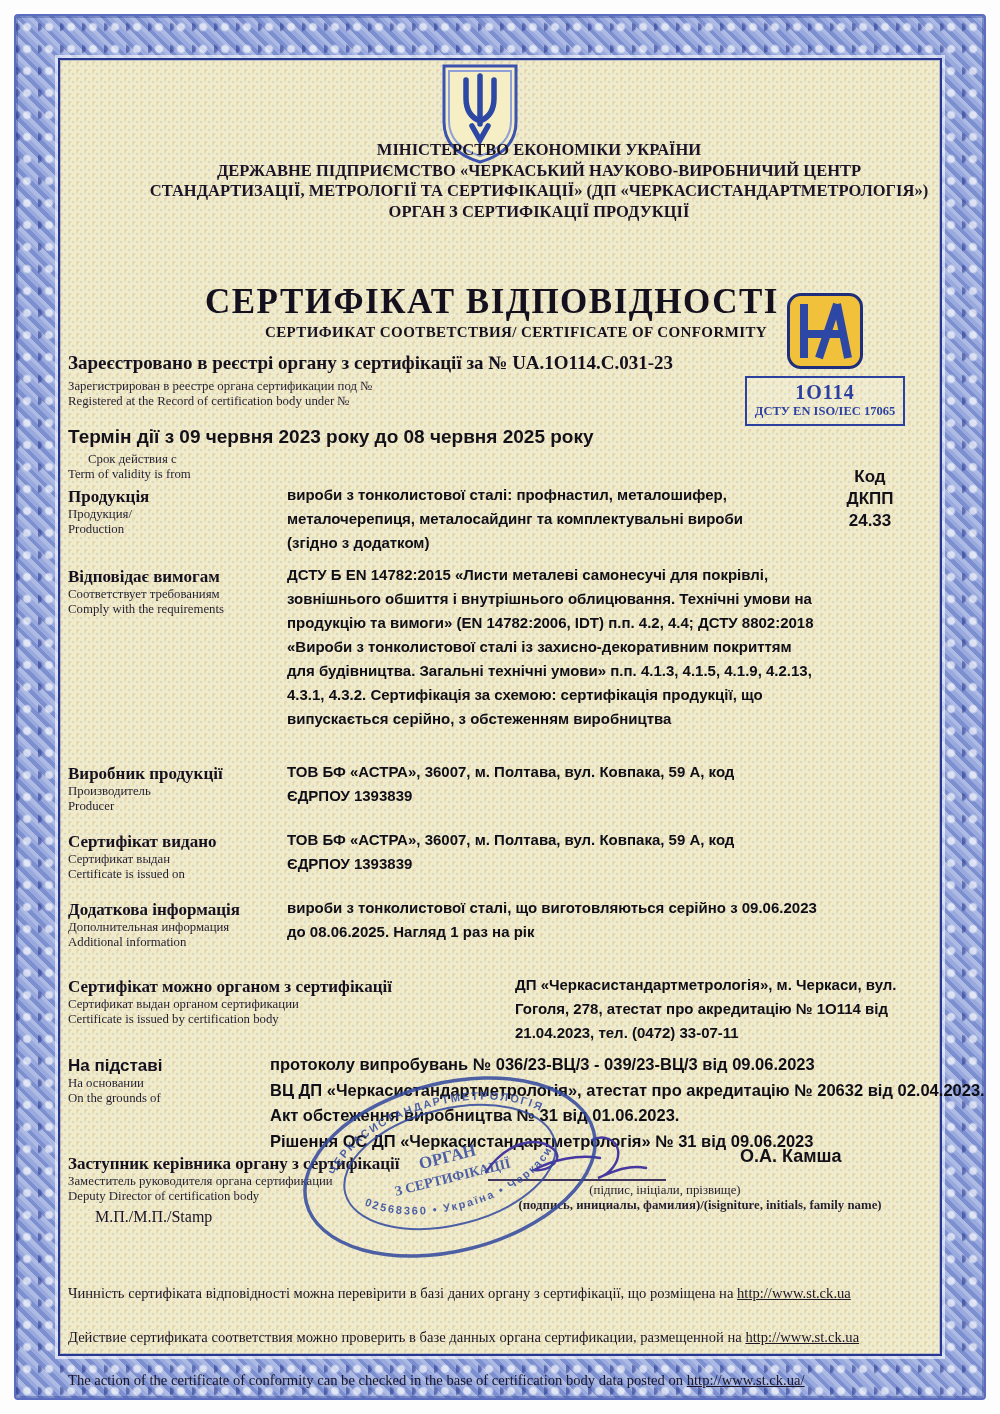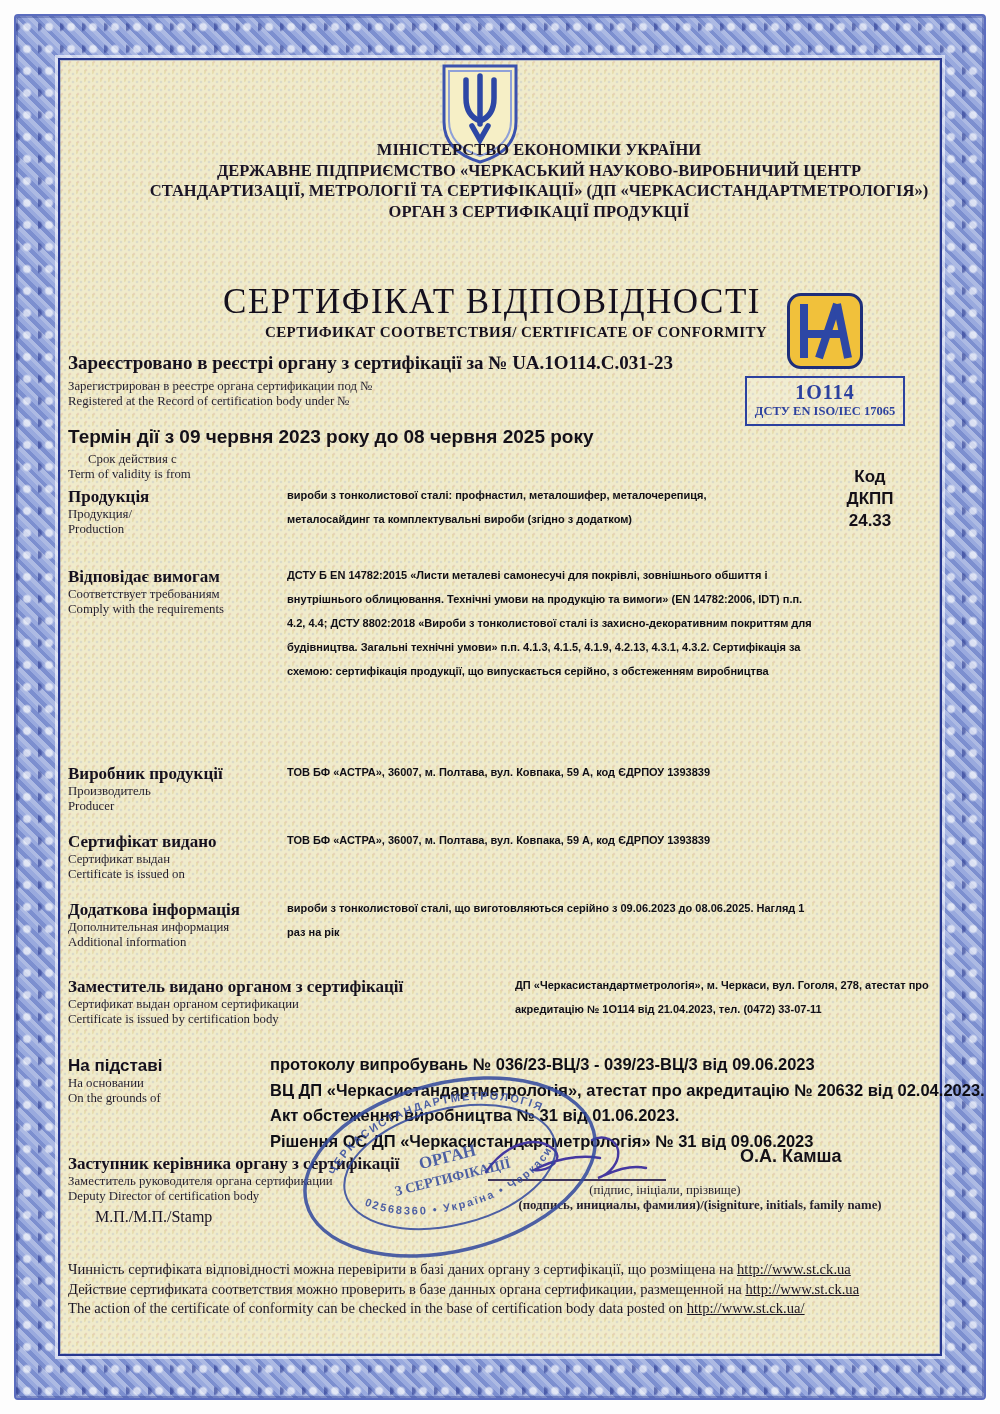--- a/index.html
+++ b/index.html
@@ -19,38 +19,38 @@
     box-shadow:0 0 0 3px rgba(255,255,255,.6), inset 0 0 0 1px rgba(90,110,190,.35);
     background-color:#f0ebcb;
     background-image:
       radial-gradient(circle at 2px 2px, rgba(196,120,130,.20) 1px, transparent 1.7px),
       radial-gradient(circle at 5px 6px, rgba(110,130,200,.16) 1px, transparent 1.7px),
       radial-gradient(circle at 0 4px, rgba(223,210,150,.55) 1.5px, transparent 2.6px);
     background-size:8px 8px,8px 8px,8px 8px;}
   .abs{position:absolute;}
   .center{text-align:center;}
   .hdr-line{font-weight:bold;font-size:16.5px;line-height:20.5px;color:#1a1426;}
-  .title-main{font-weight:normal;font-size:35px;letter-spacing:1.5px;color:#15101e;}
+  .title-main{font-weight:bold;font-size:35px;letter-spacing:1.5px;color:#15101e;}
   .title-sub{font-weight:bold;font-size:15px;letter-spacing:.4px;color:#15101e;}
   .reg-ua{font-weight:bold;font-size:19px;color:#15101e;}
   .small-sub{font-size:12.8px;line-height:15px;color:#241f2e;}
   .sans{font-family:"Liberation Sans","DejaVu Sans",sans-serif;}
   .validity-ua{font-weight:bold;font-size:19px;color:#141018;}
   .lb-ua{font-weight:bold;font-size:17px;color:#15101e;line-height:20px;}
-  .val{font-weight:bold;font-size:11px;line-height:24px;color:#0f0e16;}
+  .val{font-weight:bold;font-size:15px;line-height:24px;color:#0f0e16;}
   .gline{font-weight:bold;font-size:16.5px;line-height:25.5px;color:#0f0e16;white-space:nowrap;}
   .code-box{font-weight:bold;font-size:17px;line-height:22px;color:#141018;text-align:center;}
   .accr-box{border:2px solid #2c419f;color:#2c419f;text-align:center;background:rgba(255,255,255,.12);}
   .accr-code{font-weight:bold;font-size:20px;line-height:24px;letter-spacing:1px;}
   .accr-std{font-weight:bold;font-size:12.5px;line-height:15px;}
   .logo-box{width:76px;height:76px;border-radius:14px;background:#f1c13b;border:3px solid #1e2e7a;box-sizing:border-box;}
   .sig-name{font-weight:bold;font-size:18px;color:#141018;}
   .sig-cap{font-size:12.8px;line-height:14.5px;color:#241f2e;text-align:center;}
   .mp{font-size:16px;color:#1a1426;}
-  .footer-line{font-size:14.6px;line-height:19.5px;color:#1b1524;}
+  .footer-line{font-size:14.6px;line-height:19.5px;color:#1b1524;margin-top:24px;}
   .footer-link{text-decoration:underline;}
   .sig-line{height:2px;background:#40365c;}
   .stampwrap{opacity:.85;pointer-events:none;}
 </style>
 </head>
 <body>
 
 <div class="page">
   <div class="ornate"></div>
   <div class="paper">
@@ -139,21 +139,21 @@
     <div class="abs val sans" style="left:227px;top:768px;width:510px;">ТОВ БФ «АСТРА», 36007, м. Полтава, вул. Ковпака, 59 А, код ЄДРПОУ 1393839</div>
 
     <div class="abs" style="left:8px;top:840px;width:215px;">
       <div class="lb-ua">Додаткова інформація</div>
       <div class="small-sub">Дополнительная информация</div>
       <div class="small-sub">Additional information</div>
     </div>
     <div class="abs val sans" style="left:227px;top:836px;width:535px;">вироби з тонколистової сталі, що виготовляються серійно з 09.06.2023 до 08.06.2025. Нагляд 1 раз на рік</div>
 
     <div class="abs" style="left:8px;top:917px;width:430px;">
-      <div class="lb-ua">Заместитель видано органом з сертифікації</div>
+      <div class="lb-ua">Сертифікат можно органом з сертифікації</div>
       <div class="small-sub">Сертификат выдан органом сертификации</div>
       <div class="small-sub">Certificate is issued by certification body</div>
     </div>
     <div class="abs val sans" style="left:455px;top:913px;width:420px;">ДП «Черкасистандартметрологія», м. Черкаси, вул. Гоголя, 278, атестат про акредитацію № 1О114 від 21.04.2023, тел. (0472) 33-07-11</div>
 
     <div class="abs" style="left:8px;top:996px;width:200px;">
       <div class="lb-ua sans">На підставі</div>
       <div class="small-sub">На основании</div>
       <div class="small-sub">On the grounds of</div>
     </div>

